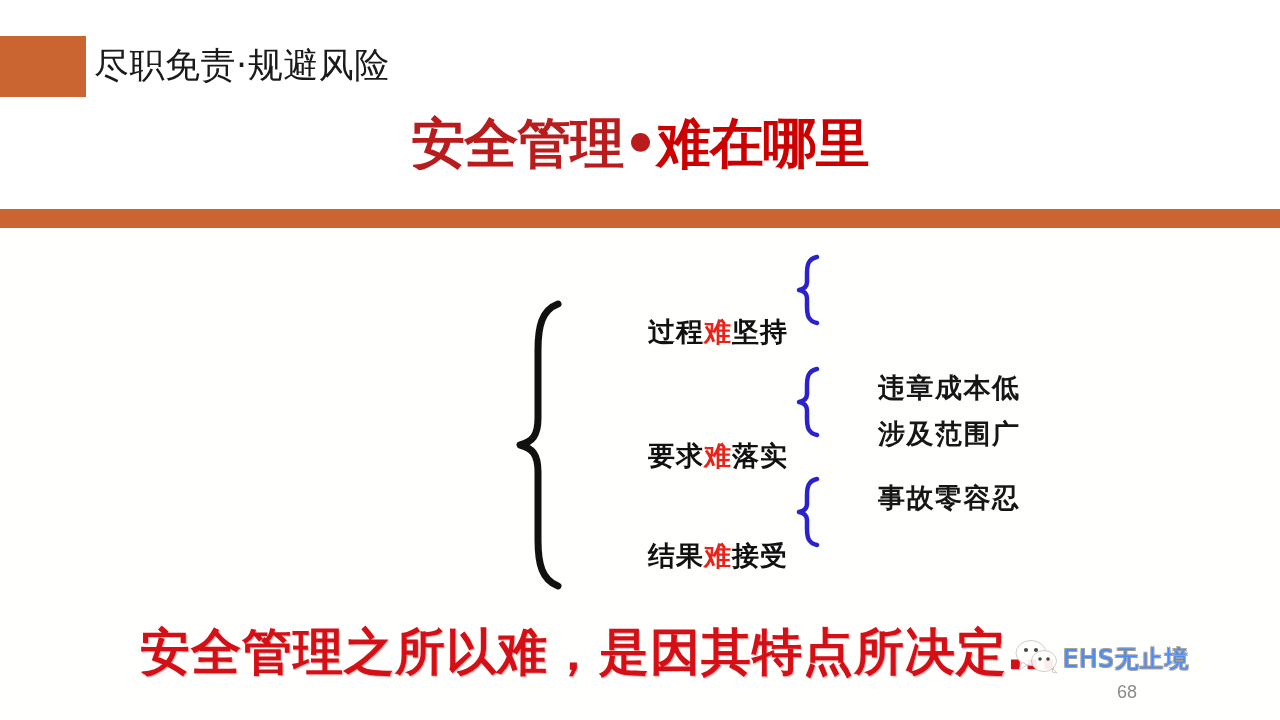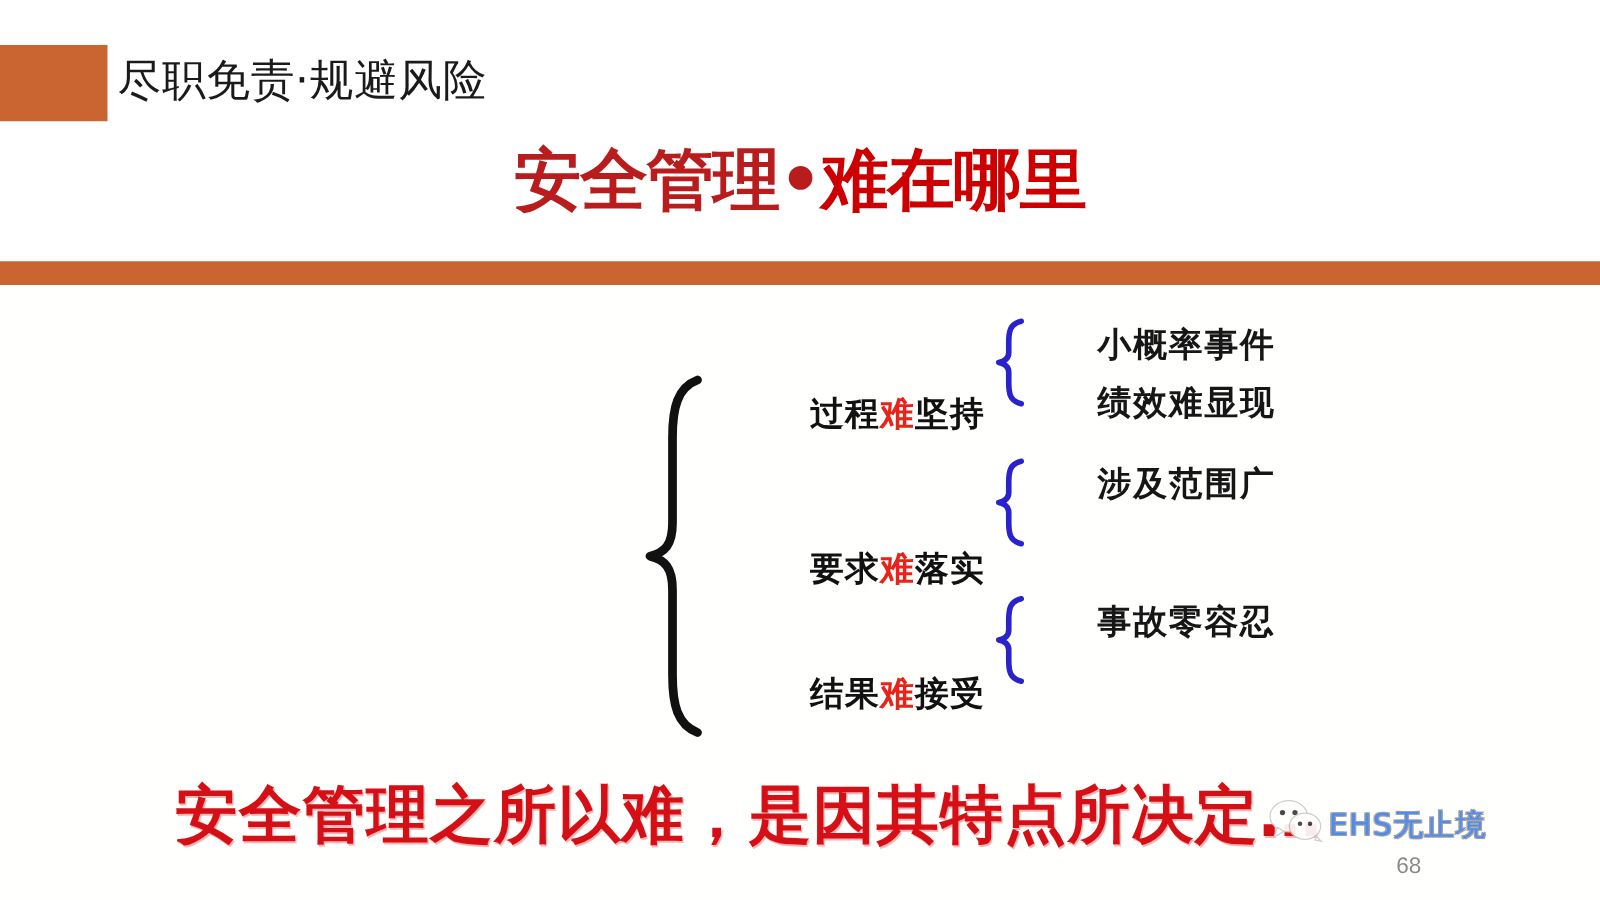--- a/index.html
+++ b/index.html
@@ -249,25 +249,22 @@
                  C9 37 12 39 12 44 L12 52 C12 61 13 67 22 69" fill="none" stroke="#2a22cc" stroke-width="4.5" stroke-linecap="round" stroke-linejoin="round"></path>
       </svg>
     </div>
     <div class="brace-sm b2">
       <svg width="30" height="72" viewBox="0 0 30 72" xmlns="http://www.w3.org/2000/svg">
         <path d="M22 3 C13 5 12 11 12 20 L12 28 C12 33 9 35 4 36
                  C9 37 12 39 12 44 L12 52 C12 61 13 67 22 69" fill="none" stroke="#2a22cc" stroke-width="4.5" stroke-linecap="round" stroke-linejoin="round"></path>
       </svg>
     </div>
 
-    <div class="right-group g0">
-      <div class="right-line">小概率事件</div>
-      <div class="right-line">绩效难显现</div>
-    </div>
     <div class="right-group g1">
+      <div class="right-line">违章成本低</div>
       <div class="right-line">涉及范围广</div>
     </div>
     <div class="right-group g2">
       <div class="right-line">事故零容忍</div>
     </div>
 
     <div class="bottom-line">安全管理之所以难，是因其特点所决定…</div>
   </div>
 
   <div class="watermark">

